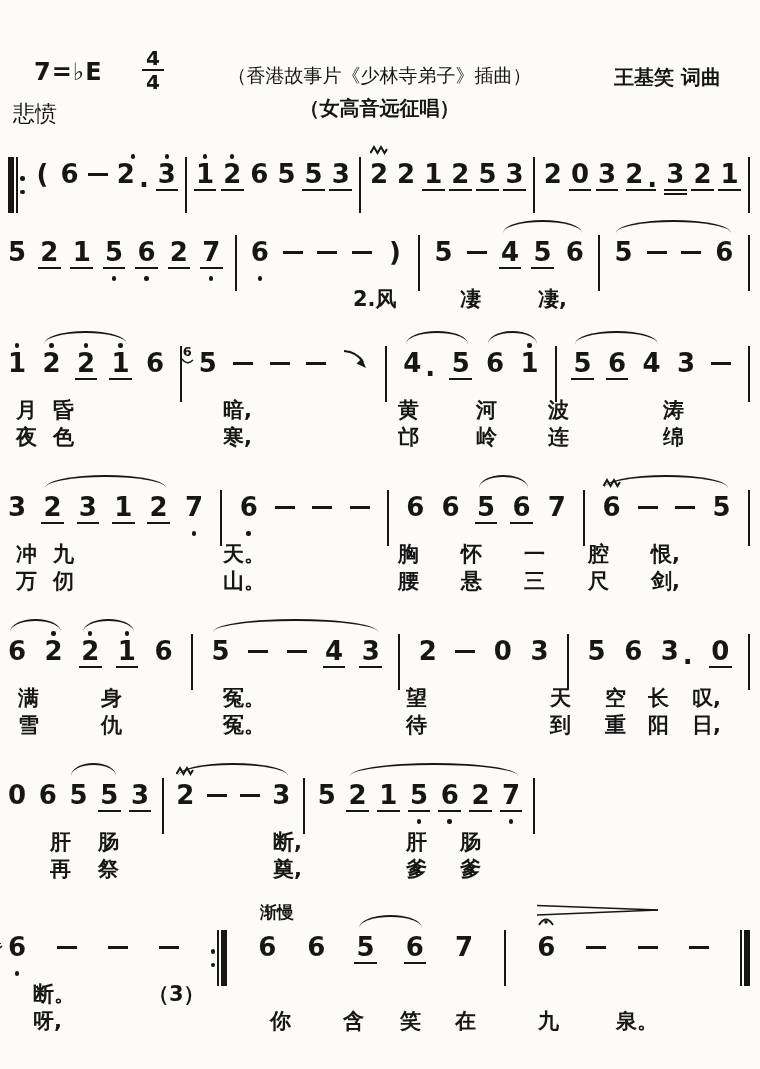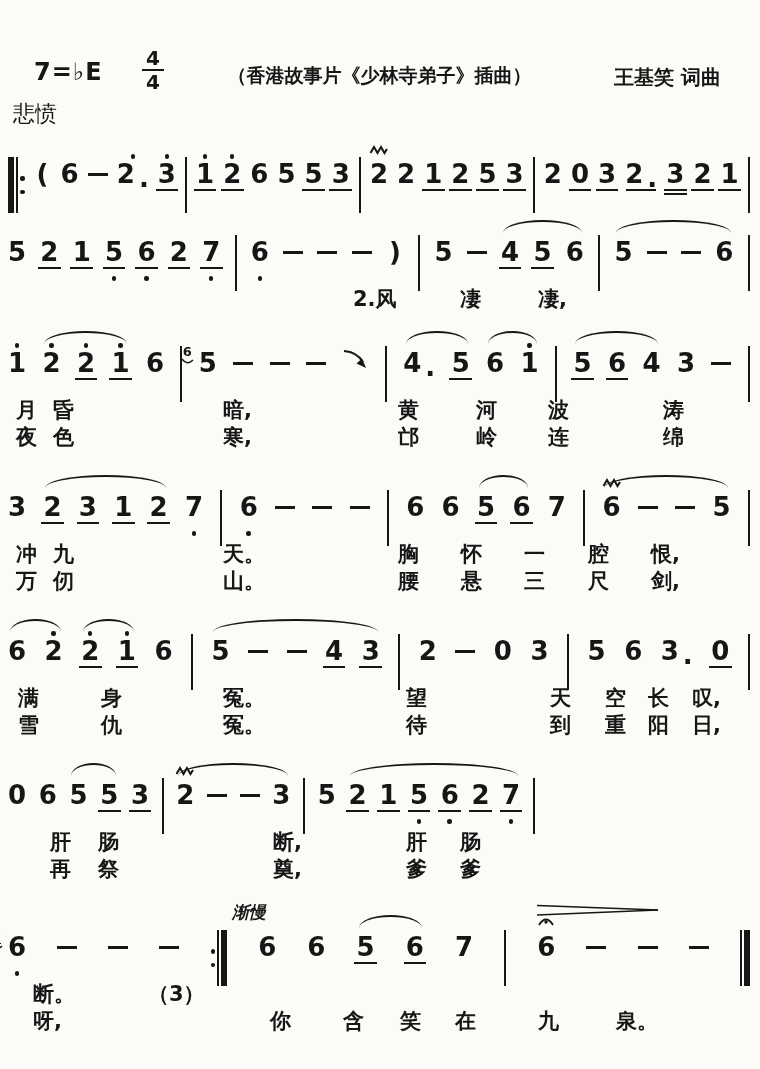--- a/index.html
+++ b/index.html
@@ -12,21 +12,21 @@
 
   
   .header{position:relative;height:126px}
   .title{position:absolute;left:0;right:0;top:2px;text-align:center;
          font-size:37px;font-weight:bold;letter-spacing:46px;text-indent:46px;white-space:nowrap}
   .keysig{position:absolute;left:26px;top:52px;font-size:24px;font-weight:bold;letter-spacing:1px}
   .meter{position:absolute;left:134px;top:42px;display:flex;flex-direction:column;align-items:center;
          font-size:20px;font-weight:bold;line-height:20px}
   .meter .mt{border-bottom:2px solid #161616;padding:0 4px 1px}
   .meter .mb{padding-top:1px}
-  .subtitle{position:absolute;left:0;right:0;top:57px;text-align:center;font-size:19px;font-weight:bold}
+  .subtitle{position:absolute;left:0;right:0;top:57px;text-align:center;font-size:19px;font-weight:normal}
   .credit{position:absolute;right:30px;top:58px;font-size:20px;font-weight:bold}
   .expression{position:absolute;left:5px;top:93px;font-size:22px;font-weight:normal}
   .voice{position:absolute;left:0;right:0;top:89px;text-align:center;font-size:20px;font-weight:bold}
   .watermark{position:absolute;right:6px;top:95px;font-size:14px;font-weight:bold;color:#1c1c1c}
 
   
   .line{position:relative;width:742px}
   .line1{margin-top:2px}.line2{margin-top:4px}.line3{margin-top:10px}
   .line4{margin-top:16px}.line5{margin-top:16px}.line6{margin-top:16px}.line7{margin-top:18px}
   .notes-row{position:relative;display:flex;justify-content:space-between;align-items:flex-start;
@@ -76,20 +76,21 @@
 <div class="sheet">
   <div class="header">
     <div class="keysig">7=♭E</div>
     <div class="meter">
       <span class="mt">4</span>
       <span class="mb">4</span>
     </div>
     <div class="subtitle">（香港故事片《少林寺弟子》插曲）</div>
     <div class="credit">王基笑 词曲</div>
     <div class="expression">悲愤</div>
+    <div class="voice">（女高音远征唱）</div>
   </div>
   <div id="score">
       <div class="line line1">
         <div class="notes-row">
           <span class="bargrp">
             <i class="bthick"></i>
             <i class="bthin"></i>
             <span class="bdots">
               <i></i>
               <i></i>
@@ -1368,21 +1369,21 @@
           </span>
           <span class="bargrp">
             <i class="bthin"></i>
             <i class="bthick"></i>
           </span>
           <div class="arc" style="left: 350.8px; width: 63.4px;"></div>
           <div class="hairpin" style="left: 529px;"><svg width="121" height="13">
               <line x1="0" y1="1.5" x2="121" y2="6" stroke="#161616" stroke-width="1.6"></line>
               <line x1="0" y1="11" x2="121" y2="6" stroke="#161616" stroke-width="1.6"></line>
             </svg></div>
-          <div class="ann" style="left: 224px; font-style: italic;">渐慢</div>
+          <div class="ann" style="left: 252px;">渐慢</div>
         </div>
         <div class="lyric-row">
           <span class="syll" style="left: 25px;">断。</span>
           <span class="syll" style="left: 140px;">（3）</span>
         </div>
         <div class="lyric-row">
           <span class="syll" style="left: 25px;">呀,</span>
           <span class="syll" style="left: 262px;">你</span>
           <span class="syll" style="left: 335px;">含</span>
           <span class="syll" style="left: 392px;">笑</span>

